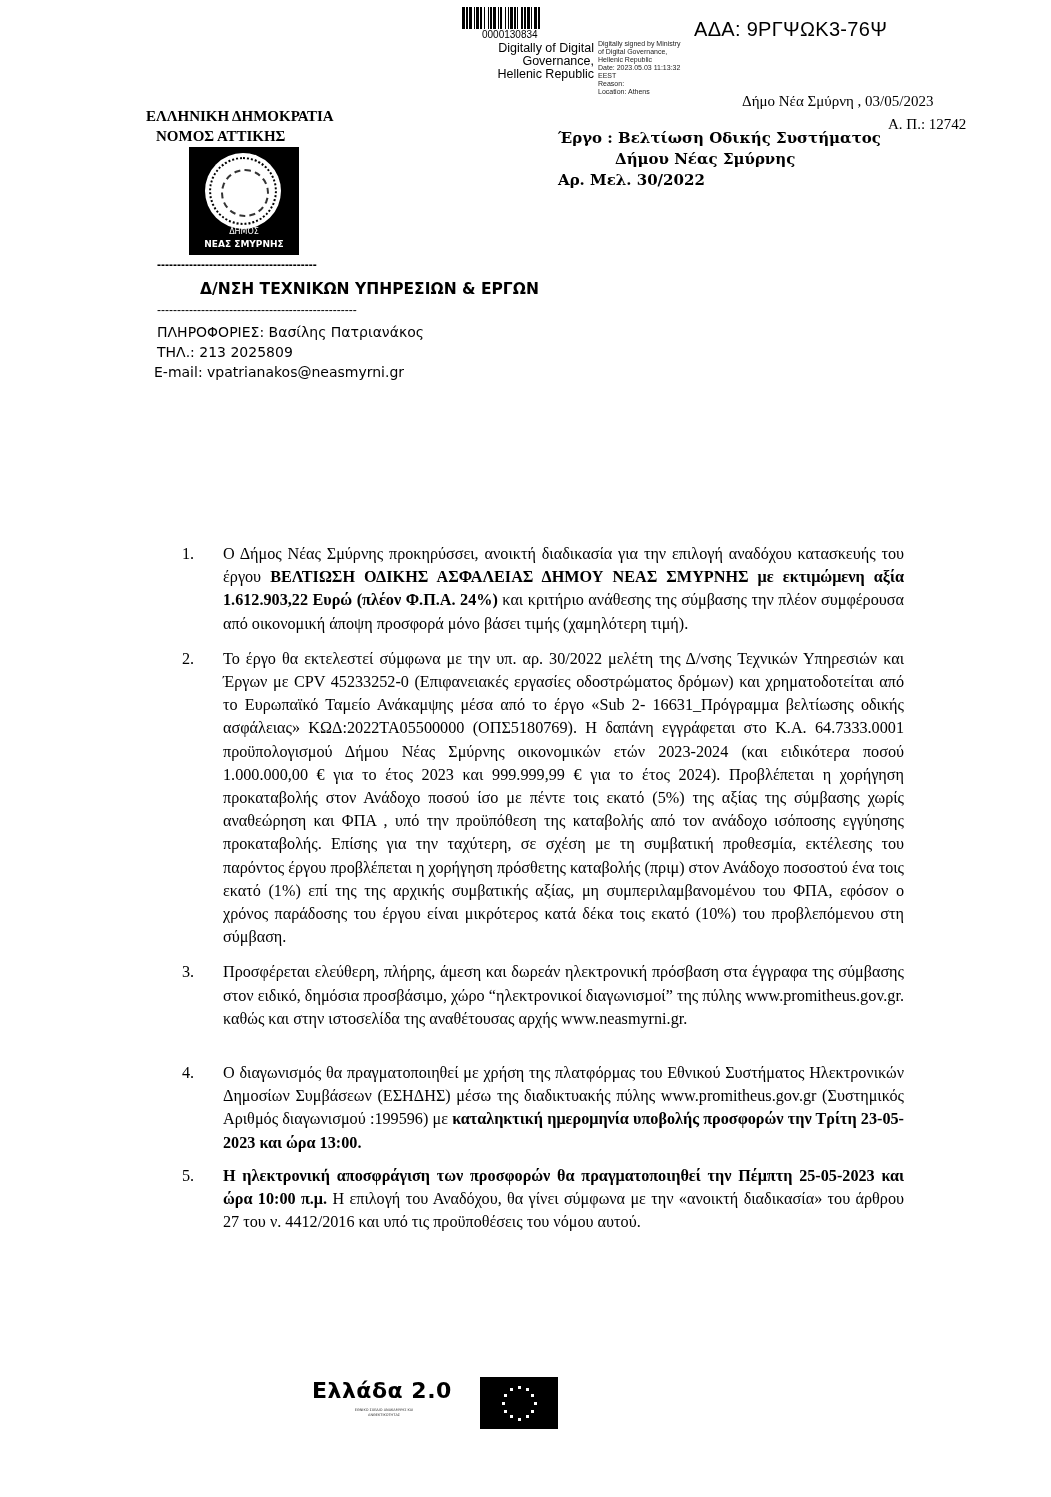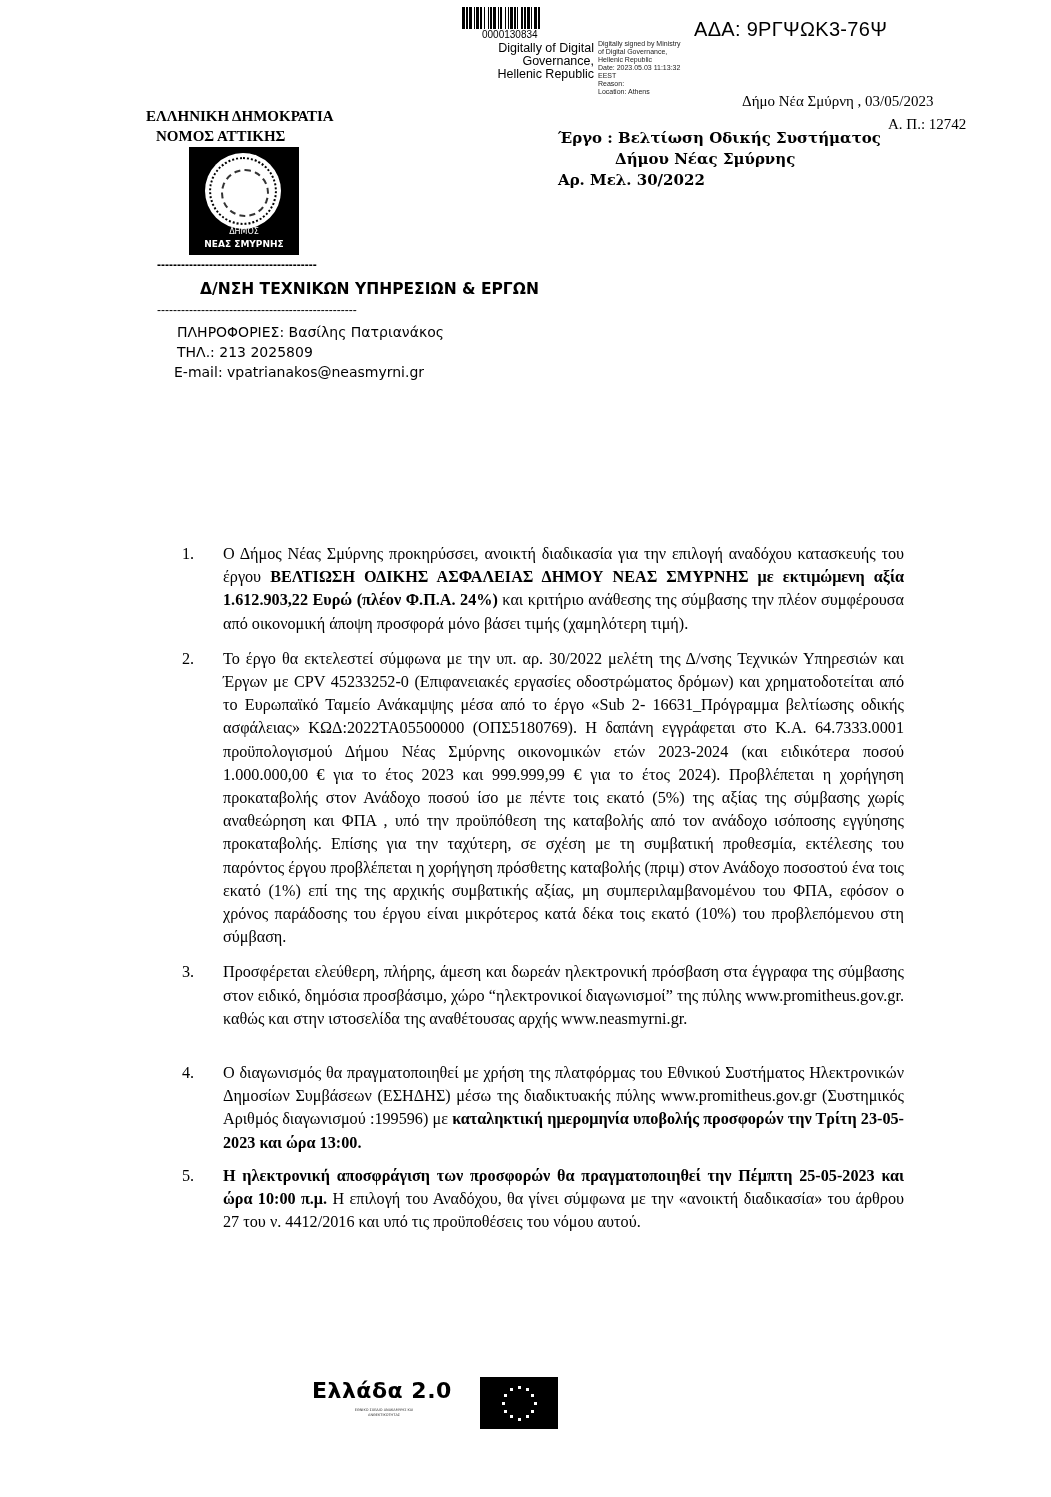--- a/index.html
+++ b/index.html
@@ -29,21 +29,21 @@
     .logo .t1 { position: absolute; left: 0; right: 0; top: 80px; text-align: center; color: #fff; font-family: "DejaVu Sans", sans-serif; font-size: 8px; }
     .logo .t2 { position: absolute; left: 0; right: 0; top: 92px; text-align: center; color: #fff; font-family: "DejaVu Sans", sans-serif; font-size: 9px; font-weight: bold; }
 
     .project { left: 558px; top: 128px; font-family: "DejaVu Serif", serif; font-weight: bold; font-size: 15px; line-height: 21px; }
     .project .p2 { padding-left: 57px; }
 
     .dash { font-family: "Liberation Sans", sans-serif; font-size: 12px; letter-spacing: 0; white-space: nowrap; }
     .dash1 { left: 157px; top: 258px; font-weight: bold; }
     .dash2 { left: 157px; top: 303px; }
     .dept { left: 164px; top: 280px; font-family: "DejaVu Sans", sans-serif; font-weight: bold; font-size: 15.5px; white-space: nowrap; margin-left: 36px; }
-    .contact { left: 157px; top: 322px; font-family: "DejaVu Sans", sans-serif; font-size: 14px; line-height: 20px; margin-left: 20px; }
+    .contact { left: 157px; top: 322px; font-family: "DejaVu Sans", sans-serif; font-size: 14px; line-height: 20px; }
     .contact .email { margin-left: -3px; }
 
     .title { left: 140px; top: 455px; width: 820px; text-align: center; font-family: "Liberation Serif", serif; font-weight: bold; font-size: 17px; line-height: 25px; text-decoration: underline; }
 
     .list { left: 182px; top: 543px; width: 722px; font-family: "Liberation Serif", serif; font-size: 16.2px; line-height: 23.2px; }
     .item { position: relative; padding-left: 41px; text-align: justify; margin-bottom: 12px; }
     .item .num { position: absolute; left: 0; top: 0; }
     .item.i3 { margin-bottom: 31px; }
     .item.i4 { margin-bottom: 10px; }
     b { font-weight: bold; }

